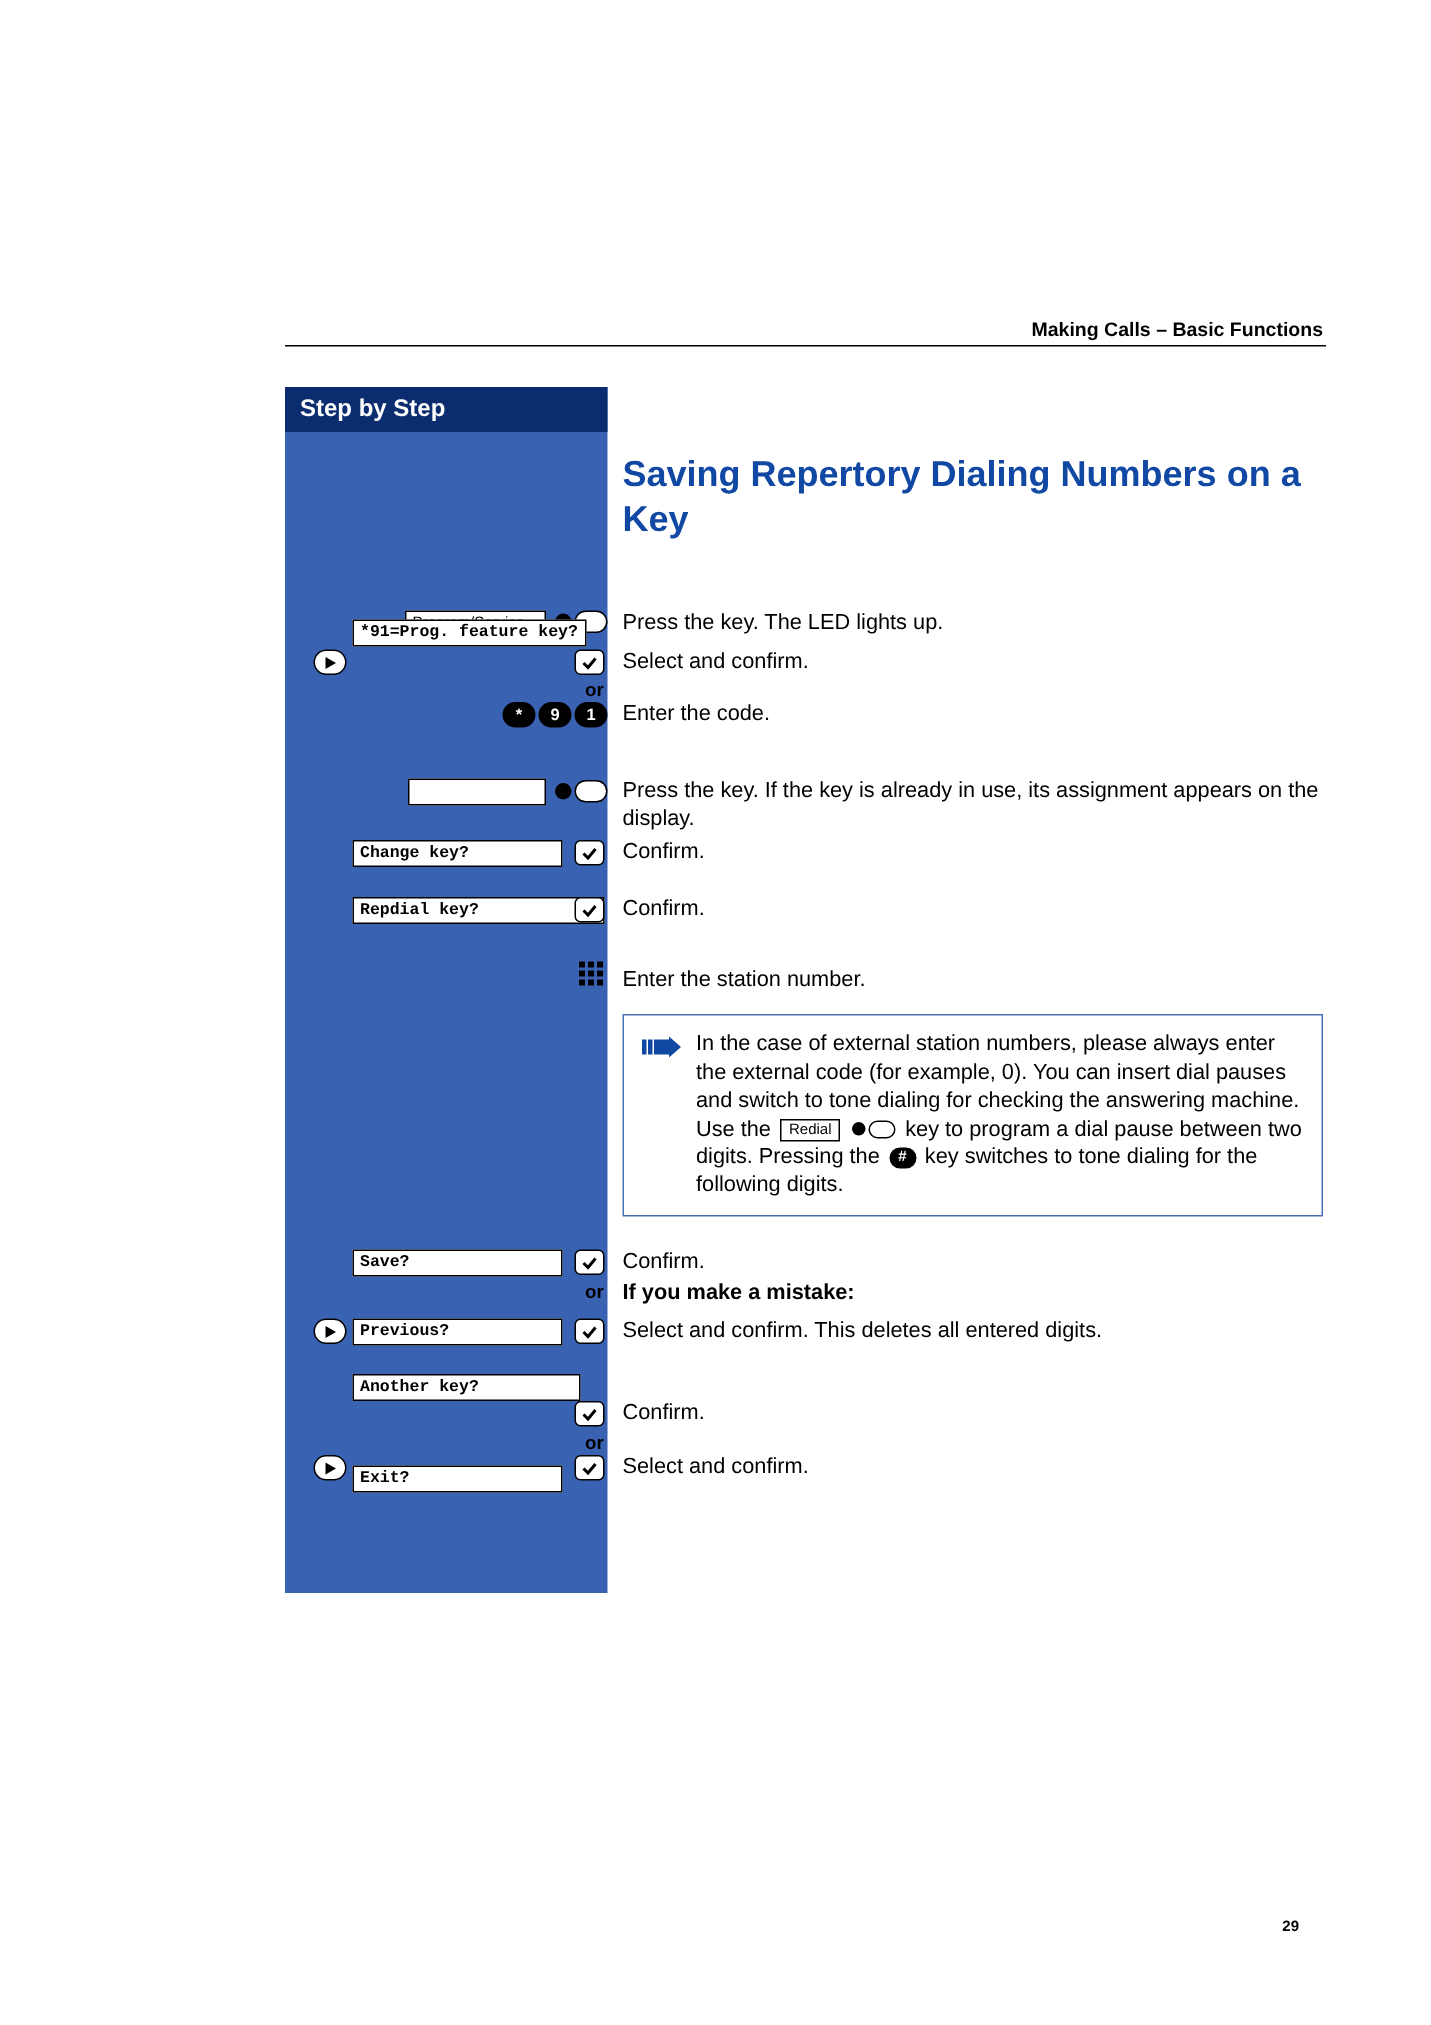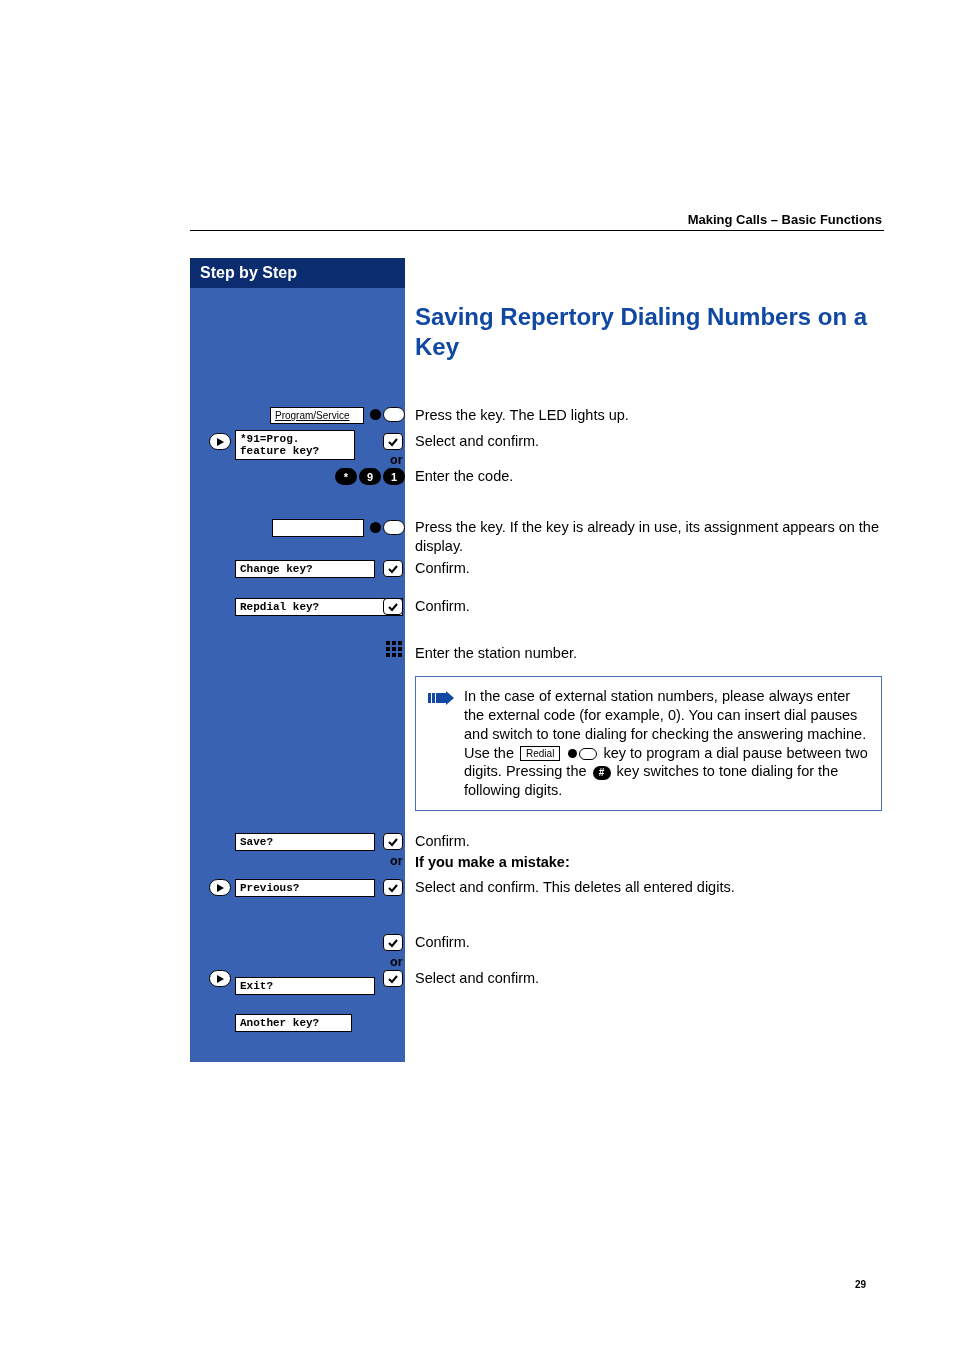--- a/index.html
+++ b/index.html
@@ -71,21 +71,21 @@
     <div class="led-dot"></div>
     <div class="oval-btn"></div>
   </div>
   <div class="para" style="position:absolute; left:415px; top:406px;">Press the key. The LED lights up.</div>
 
   <div class="arrow-oval" style="left:209px; top:433px;">
     <svg viewBox="0 0 10 10">
         <polygon points="2,1 9,5 2,9" fill="#000"></polygon>
       </svg>
   </div>
-  <div class="prompt-box" style="left:235px; top:430px; width:120px;">*91=Prog. feature key?</div>
+  <div class="prompt-box" style="left:235px; top:413px; width:156px;">*91=Prog. feature key?</div>
   <div class="check-btn" style="left:383px; top:433px;">
     <svg viewBox="0 0 12 12">
         <polyline points="2,6 5,9 10,3" fill="none" stroke="#000" stroke-width="2"></polyline>
       </svg>
   </div>
   <div class="para" style="position:absolute; left:415px; top:432px;">Select and confirm.</div>
 
   <div class="or-label" style="left:390px; top:453px;">or</div>
 
   <div class="keyseq" style="left:335px; top:468px;">
@@ -191,21 +191,21 @@
   </div>
   <div class="para" style="position:absolute; left:415px; top:933px;">Confirm.</div>
 
   <div class="or-label" style="left:390px; top:955px;">or</div>
 
   <div class="arrow-oval" style="left:209px; top:970px;">
     <svg viewBox="0 0 10 10">
         <polygon points="2,1 9,5 2,9" fill="#000"></polygon>
       </svg>
   </div>
-  <div class="prompt-box" style="left:235px; top:1014px; width:117px;">Another key?</div>
+  <div class="prompt-box" style="left:235px; top:916px; width:152px;">Another key?</div>
   <div class="check-btn" style="left:383px; top:970px;">
     <svg viewBox="0 0 12 12">
         <polyline points="2,6 5,9 10,3" fill="none" stroke="#000" stroke-width="2"></polyline>
       </svg>
   </div>
   <div class="para" style="position:absolute; left:415px; top:969px;">Select and confirm.</div>
 
   <div class="page-num">29</div>
 </div>
 

